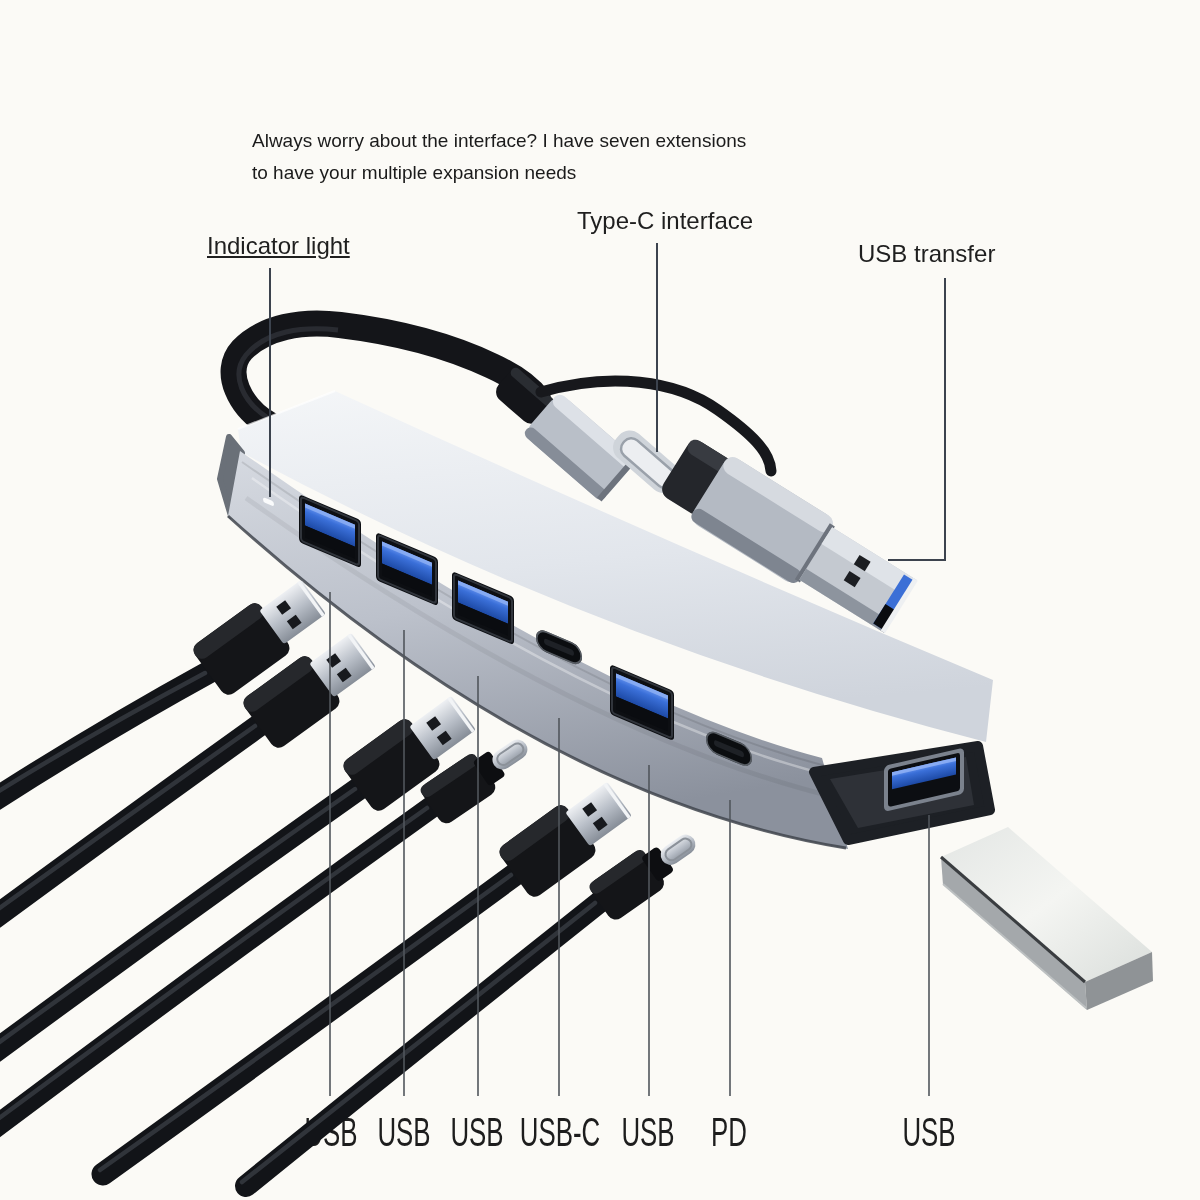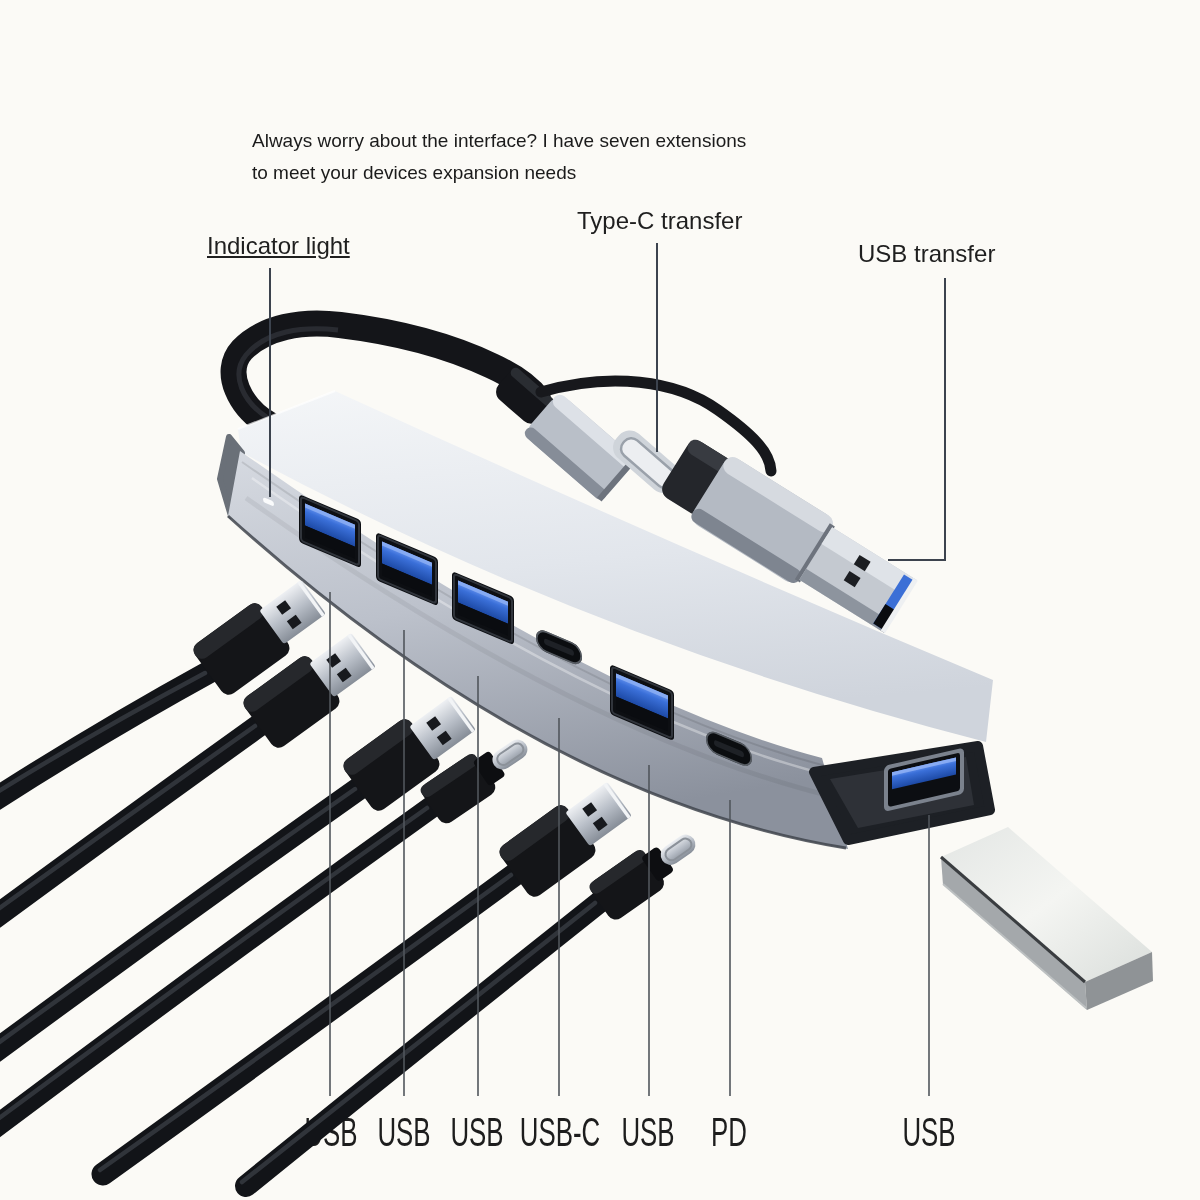--- a/index.html
+++ b/index.html
@@ -22,24 +22,24 @@
     transform:translateX(-50%) scaleX(0.63);
   }
   #art{position:absolute;left:0;top:0;z-index:2;pointer-events:none;}
 </style>
 </head>
 <body>
 
 <div id="stage">
 
   <div class="txt sub sub1">Always worry about the interface? I have seven extensions</div>
-  <div class="txt sub sub2">to meet your devices expansion needs</div>
+  <div class="txt sub sub2">to have your multiple expansion needs</div>
 
   <div class="txt callout cl-ind">Indicator light</div>
-  <div class="txt callout cl-typec">Type-C transfer</div>
+  <div class="txt callout cl-typec">Type-C interface</div>
   <div class="txt callout cl-usb">USB transfer</div>
 
   <div class="txt portlabel" style="left:331px;">USB</div>
   <div class="txt portlabel" style="left:404px;">USB</div>
   <div class="txt portlabel" style="left:477px;">USB</div>
   <div class="txt portlabel" style="left:560px;">USB-C</div>
   <div class="txt portlabel" style="left:648px;">USB</div>
   <div class="txt portlabel" style="left:729px;">PD</div>
   <div class="txt portlabel" style="left:929px;">USB</div>
 

